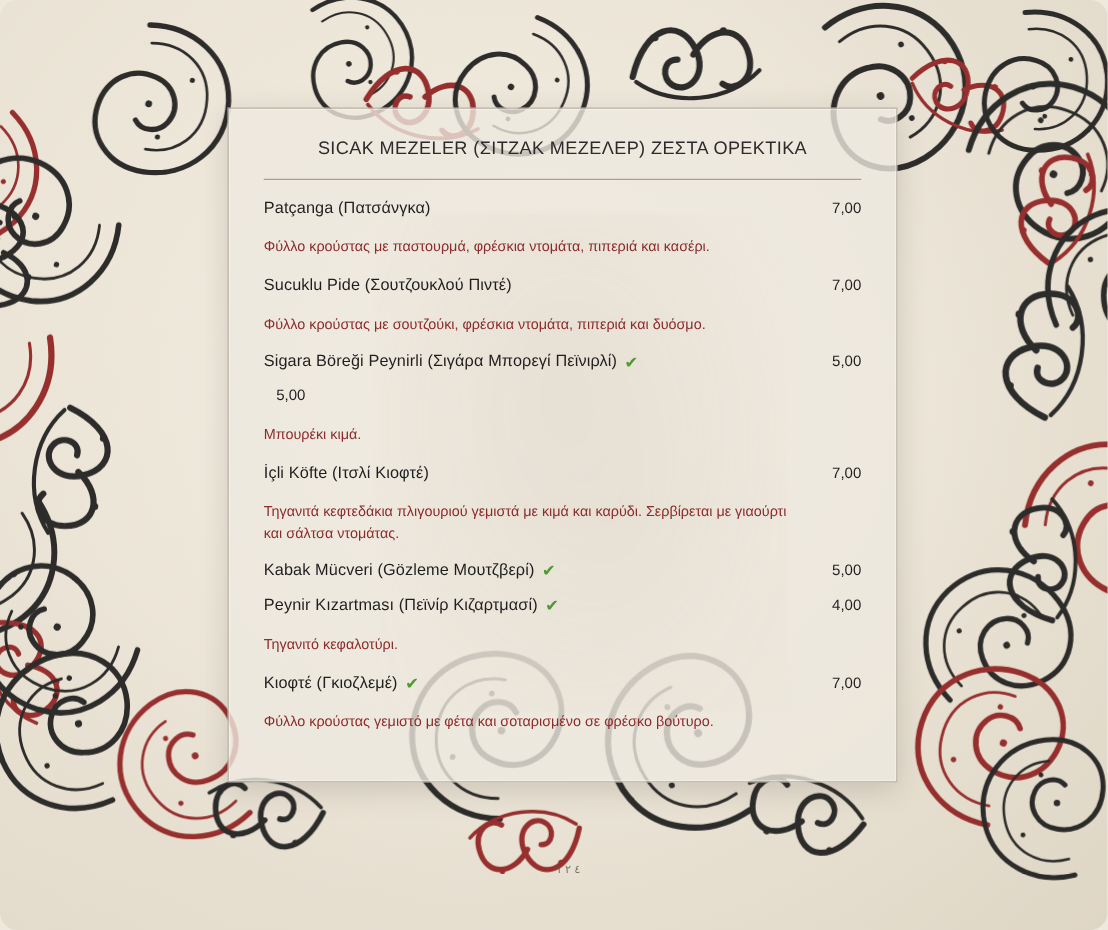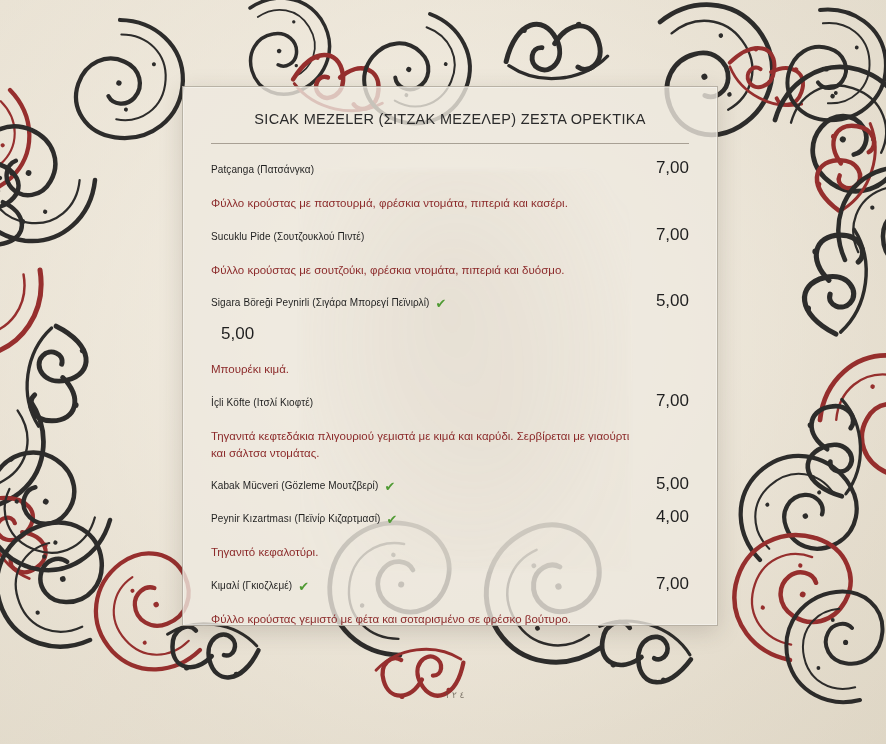--- a/index.html
+++ b/index.html
@@ -15,20 +15,21 @@
   }
 
   #page {
     position: relative;
     width: 886px;
     height: 744px;
     background:
       radial-gradient(ellipse at 50% 45%, rgba(255,252,245,0.85) 0%, rgba(240,234,222,0.55) 45%, rgba(226,218,202,0.35) 75%, rgba(214,205,186,0.35) 100%),
       linear-gradient(135deg, #f2ece0 0%, #e9e2d4 50%, #e3dbcb 100%);
     overflow: hidden;
+    border-radius: 14px;
   }
 
   
   #ornament-layer {
     position: absolute;
     inset: 0;
     pointer-events: none;
   }
   #ornament-layer svg {
     display: block;
@@ -83,35 +84,35 @@
     display: flex;
     align-items: baseline;
     justify-content: space-between;
   }
   .item-name-wrap {
     display: flex;
     align-items: center;
     gap: 6px;
   }
   .item-name {
-    font-size: 10px;
+    font-size: 13px;
     color: #1f1f1f;
     letter-spacing: 0.1px;
   }
   .veg-icon {
     display: inline-block;
     width: 12px;
     height: 12px;
     line-height: 12px;
     color: #4f9a33;
     font-size: 13px;
     transform: translateY(1px);
   }
   .item-price {
-    font-size: 17px;
+    font-size: 12px;
     color: #1f1f1f;
     white-space: nowrap;
     margin-left: 10px;
   }
   .item-desc {
     font-size: 11.5px;
     color: #8c2b2b;
     line-height: 1.45;
     margin-top: 17px;
     max-width: 430px;
@@ -320,21 +321,21 @@
               <span class="item-name">Peynir Kızartması (Πεϊνίρ Κιζαρτμασί)</span>
               <span class="veg-icon">✔</span>
             </div>
             <span class="item-price">4,00</span>
           </div>
           <div class="item-desc">Τηγανιτό κεφαλοτύρι.</div>
         </div>
         <div class="menu-item">
           <div class="item-head">
             <div class="item-name-wrap">
-              <span class="item-name">Κιμαλί (Γκιοζλεμέ)</span>
+              <span class="item-name">Κιοφτέ (Γκιοζλεμέ)</span>
               <span class="veg-icon">✔</span>
             </div>
             <span class="item-price">7,00</span>
           </div>
           <div class="item-desc">Φύλλο κρούστας γεμιστό με φέτα και σοταρισμένο σε φρέσκο βούτυρο.</div>
         </div>
       </div>
   </div>
 
   <div id="page-number">۱ ٤ ٢</div>

